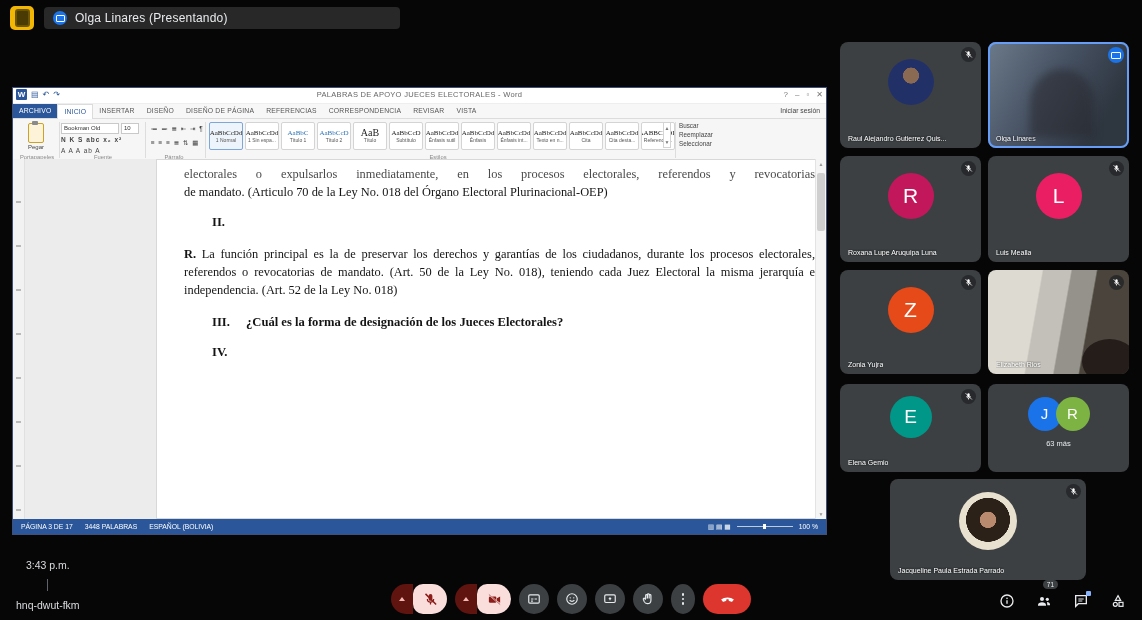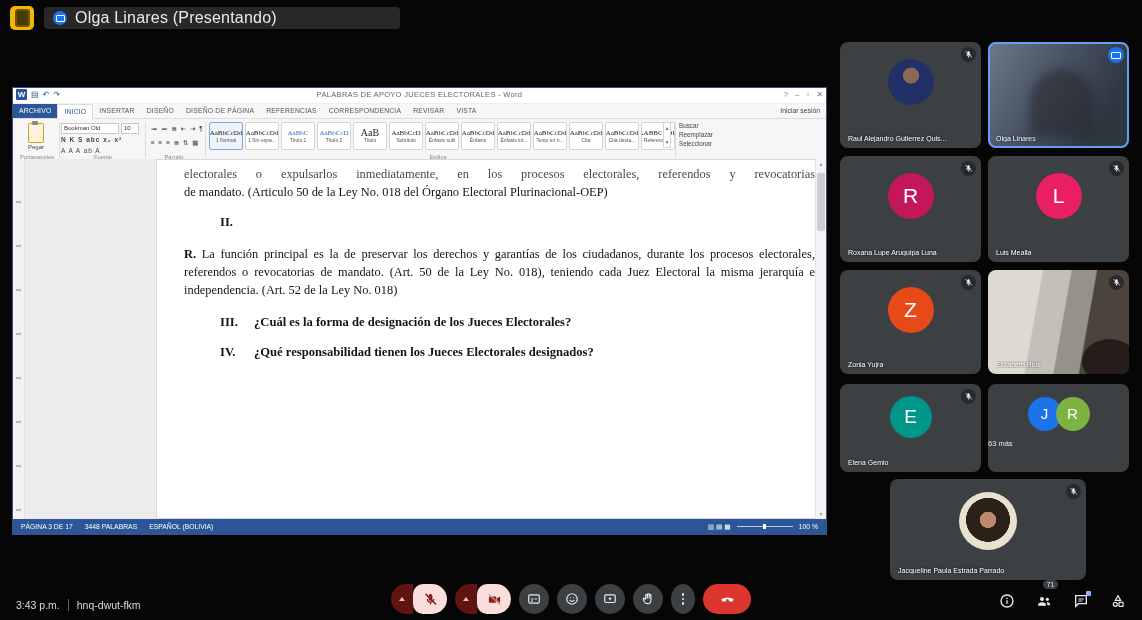--- a/index.html
+++ b/index.html
@@ -8,21 +8,21 @@
   .abs{position:absolute;}
 
   
   .warn-icon{left:10px;top:6px;width:24px;height:24px;background:#f2b705;border-radius:5px;
              display:flex;align-items:center;justify-content:center;}
   .warn-glyph{width:11px;height:14px;background:#4a3b05;border-radius:3px;border:2px solid #6b5607;}
   .presenter-pill{left:44px;top:7px;width:356px;height:22px;background:#282828;border-radius:4px;
                   display:flex;align-items:center;gap:8px;padding-left:9px;box-sizing:border-box;}
   .pres-ico{width:14px;height:14px;border-radius:50%;background:#1a73e8;display:flex;align-items:center;justify-content:center;flex:none;}
   .pres-ico i{display:block;width:7px;height:5px;border:1px solid #fff;border-radius:1px;}
-  .presenter-pill span{color:#e8eaed;font-size:16px;letter-spacing:.2px;}
+  .presenter-pill span{color:#e8eaed;font-size:12px;letter-spacing:.2px;}
 
   
   .word-win{left:12px;top:87px;width:815px;height:448px;background:#fff;border:1px solid #40507a;box-sizing:border-box;overflow:hidden;}
   .titlebar{position:relative;height:15px;background:#fff;border-bottom:1px solid #eee;}
   .qat{position:absolute;left:3px;top:1px;display:flex;gap:4px;align-items:center;}
   .wlogo{width:11px;height:11px;background:#2b579a;color:#fff;font-size:8px;font-weight:bold;
          display:flex;align-items:center;justify-content:center;border-radius:1px;}
   .qat b{font-size:8px;color:#2b579a;font-weight:normal;line-height:11px;}
   .wtitle{position:absolute;left:0;right:0;top:2px;text-align:center;font-size:7.5px;color:#666;letter-spacing:.3px;}
   .winbtns{position:absolute;right:3px;top:1px;display:flex;gap:7px;}
@@ -62,21 +62,21 @@
   .docarea{position:absolute;left:0;right:0;top:71px;bottom:15px;background:#ececec;overflow:hidden;}
   .vruler{position:absolute;left:0;top:0;bottom:0;width:11px;background:#f2f2f2;border-right:1px solid #e0e0e0;
           background-image:repeating-linear-gradient(to bottom,transparent 0 42px,#b9b9b9 42px 44px);background-size:5px 100%;background-repeat:no-repeat;background-position:3px 0;}
   .page{position:absolute;left:143px;top:0;width:692px;height:100%;background:#fff;border:1px solid #d8d8d8;box-sizing:border-box;
         padding:5px 32px 0 27px;}
   .doc{font-family:"Liberation Serif",serif;color:#141414;}
   .par{font-size:12.4px;line-height:18px;text-align:justify;margin:0 0 16px;}
   .cut{filter:blur(.6px);opacity:.8;text-align-last:justify;margin-bottom:0;}
   .intro-end{margin-bottom:14px;}
   .head{font-size:12.6px;font-weight:bold;display:flex;margin:0 0 15px;}
-  .head .num{margin-left:36px;width:34px;flex:none;}
+  .head .num{margin-left:28px;width:34px;flex:none;}
   .scrollbar{position:absolute;right:0;top:0;bottom:0;width:10px;background:#f5f5f5;border-left:1px solid #e3e3e3;}
   .thumb{position:absolute;left:1px;right:1px;top:14px;height:58px;background:#cfcfcf;border-radius:2px;}
   .sb-arrow{position:absolute;left:0;right:0;text-align:center;font-size:5px;color:#999;}
 
   .statusbar{position:absolute;left:0;right:0;bottom:0;height:15px;background:#2b579a;color:#fff;
              display:flex;align-items:center;font-size:6.8px;padding:0 8px;box-sizing:border-box;gap:12px;}
   .statusbar .right{margin-left:auto;display:flex;align-items:center;gap:6px;}
   .zoomline{width:56px;height:1px;background:#bcd;position:relative;}
   .zoomline i{position:absolute;left:26px;top:-2px;width:3px;height:5px;background:#fff;}
 
@@ -95,24 +95,24 @@
   .photo-raul{background:radial-gradient(circle at 50% 36%,#8a6a52 0 21%,#223068 22% 100%);}
   .video-olga{background:linear-gradient(120deg,#6b7a8a,#455061 45%,#2e3640 80%),#39424e;}
   .video-olga::after{content:"";position:absolute;left:30%;top:25%;width:45%;height:65%;border-radius:50% 50% 0 0;
                      background:rgba(40,40,46,.55);filter:blur(4px);}
   .video-eliz{background:linear-gradient(100deg,#dddad2 0 34%,#c2c0b8 35% 52%,#94928a 53% 68%,#4a443c 69%);}
   .video-eliz::after{content:"";position:absolute;right:-8px;bottom:-10px;width:55px;height:45px;border-radius:50%;background:#241d1a;}
   .photo-jac{background:radial-gradient(circle at 50% 48%,#b98a6e 0 19%,#2b2118 20% 52%,#e9e1cf 53%);}
   .duo{position:absolute;left:50%;top:34%;transform:translate(-50%,-50%);display:flex;}
   .duo .c{width:34px;height:34px;border-radius:50%;color:#fff;font-size:15px;display:flex;align-items:center;justify-content:center;}
   .duo .c:last-child{margin-left:-6px;}
-  .more-label{position:absolute;left:0;right:0;top:62%;text-align:left;color:#e8eaed;font-size:7.5px;}
+  .more-label{position:absolute;left:0;right:0;top:62%;text-align:center;color:#e8eaed;font-size:7.5px;}
 
   
-  .bbar-left{left:16px;bottom:9px;display:flex;align-items:center;gap:8px;color:#dadce0;font-size:10.5px;}
+  .bbar-left{left:16px;bottom:9px;display:flex;align-items:center;gap:8px;color:#dadce0;font-size:10.5px;flex-direction:column;}
   .bbar-left .sep{width:1px;height:12px;background:#5f6368;}
   .controls{left:50%;bottom:6px;transform:translateX(-50%);display:flex;align-items:center;gap:8px;}
   .mute-btn{display:flex;height:30px;border-radius:15px;overflow:hidden;}
   .chev-zone{width:22px;background:#601410;display:flex;align-items:center;justify-content:center;}
   .chev{width:0;height:0;border-left:3.5px solid transparent;border-right:3.5px solid transparent;border-bottom:4px solid #f3b8b4;}
   .mute-main{width:34px;background:#f9dedc;border-radius:10px;display:flex;align-items:center;justify-content:center;}
   .mute-main svg{width:15px;height:15px;}
   .cbtn{width:30px;height:30px;border-radius:50%;background:#3c4043;display:flex;align-items:center;justify-content:center;}
   .cbtn svg{width:14px;height:14px;}
   .cbtn.narrow{width:24px;}
@@ -254,35 +254,34 @@
     <span class="grp-label" style="left:6px;width:36px;">Portapapeles</span>
     <span class="grp-label" style="left:60px;width:60px;">Fuente</span>
     <span class="grp-label" style="left:136px;width:50px;">Párrafo</span>
     <span class="grp-label" style="left:400px;width:50px;">Estilos</span>
   </div>
 
   <div class="docarea">
     <div class="vruler"></div>
     <div class="page doc">
       <p class="par cut">electorales o expulsarlos inmediatamente, en los procesos electorales, referendos y revocatorias</p>
-      <p class="par intro-end">de mandato. (Articulo 50 de la Ley No. 018 del Órgano Electoral Plurinacional-OEP)</p>
+      <p class="par intro-end">de mandato. (Articulo 70 de la Ley No. 018 del Órgano Electoral Plurinacional-OEP)</p>
       <p class="head">
         <span class="num">II.</span>
       </p>
       <p class="par">
         <b>R.</b>
         <span>La función principal es la de preservar los derechos y garantías de los ciudadanos, durante los procesos electorales, referendos o revocatorias de mandato. (Art. 50 de la Ley No. 018), teniendo cada Juez Electoral la misma jerarquía e independencia. (Art. 52 de la Ley No. 018)</span>
       </p>
       <p class="head">
         <span class="num">III.</span>
         <span>¿Cuál es la forma de designación de los Jueces Electorales?</span>
       </p>
       <p class="head">
         <span class="num">IV.</span>
-        <span>¿Qué responsabilidad tienen los Jueces Electorales designados?</span>
       </p>
     </div>
     <div class="scrollbar">
       <span class="sb-arrow" style="top:2px;">▲</span>
       <span class="thumb"></span>
       <span class="sb-arrow" style="bottom:2px;">▼</span>
     </div>
   </div>
 
   <div class="statusbar">

